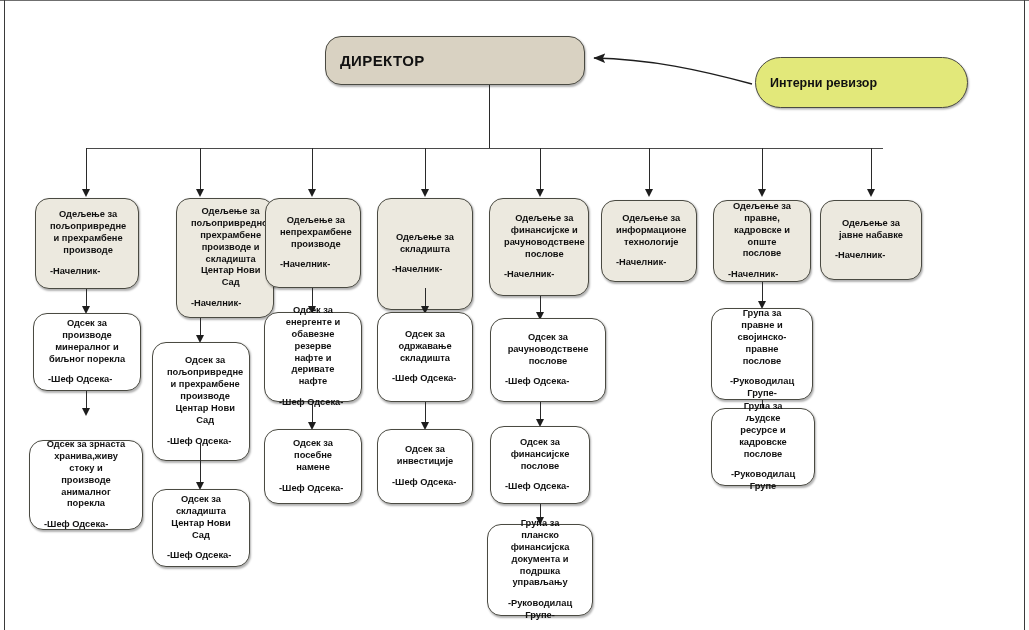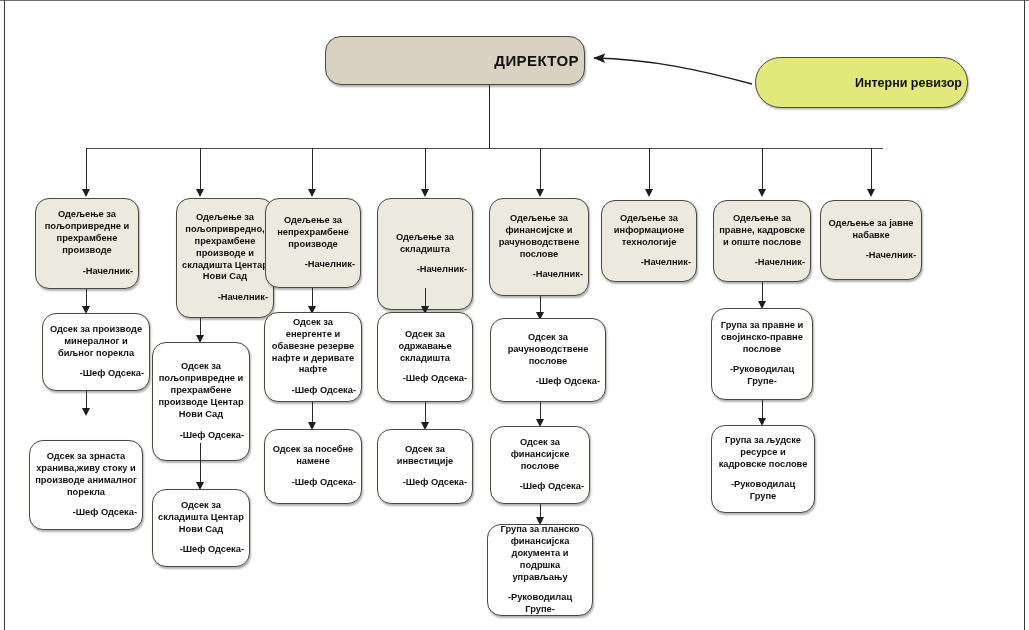--- a/index.html
+++ b/index.html
@@ -35,26 +35,26 @@
     background: #3a3a3a;
   }
 
   .node {
     position: absolute;
     box-sizing: border-box;
     border: 1.3px solid #4a4a42;
     border-radius: 14px;
     display: flex;
     flex-direction: column;
-    align-items: flex-end;
+    align-items: flex-start;
     justify-content: center;
     text-align: center;
     color: #111111;
     line-height: 1.28;
-    padding: 4px 5px;
+    padding: 4px 14px;
     box-shadow: 1px 1.5px 2px rgba(0,0,0,0.30);
   }
   .node .t1 { display:block; }
   .node .t2 { display:block; margin-top: 0.95em; }
 
   .lvl-dir {
     background: #d9d2c2;
     border-radius: 16px;
     font-size: 15px;
     font-weight: bold;
@@ -150,21 +150,21 @@
   <div class="vline" style="left:871px; top:148px; height:42px;"></div>
   <div class="arrowhead" style="left:867px; top:189px;"></div>
 
   <div class="node lvl-dept" style="left:35px; top:198px; width:104px; height:91px;">
     <span class="t1">Одељење за пољопривредне и прехрамбене производе</span>
     <span class="t2">-Начелник-</span>
   </div>
   <div class="vline" style="left:86px; top:289px; height:19px;"></div>
   <div class="arrowhead" style="left:82px; top:306px;"></div>
 
-  <div class="node lvl-sect" style="left:42px; top:313px; width:108px; height:78px;">
+  <div class="node lvl-sect" style="left:33px; top:313px; width:108px; height:78px;">
     <span class="t1">Одсек за производе минералног и биљног порекла</span>
     <span class="t2">-Шеф Одсека-</span>
   </div>
   <div class="vline" style="left:86px; top:391px; height:19px;"></div>
   <div class="arrowhead" style="left:82px; top:408px;"></div>
 
   <div class="node lvl-sect" style="left:29px; top:440px; width:114px; height:90px;">
     <span class="t1">Одсек за зрнаста хранива,живу стоку и производе анималног порекла</span>
     <span class="t2">-Шеф Одсека-</span>
   </div>
@@ -264,21 +264,21 @@
   <div class="vline" style="left:762px; top:282px; height:21px;"></div>
   <div class="arrowhead" style="left:758px; top:301px;"></div>
 
   <div class="node lvl-sect" style="left:711px; top:308px; width:102px; height:92px;">
     <span class="t1">Група за правне и својинско-правне послове</span>
     <span class="t2">-Руководилац Групе-</span>
   </div>
   <div class="vline" style="left:762px; top:400px; height:20px;"></div>
   <div class="arrowhead" style="left:758px; top:418px;"></div>
 
-  <div class="node lvl-sect" style="left:711px; top:425px; width:104px; height:88px;">
+  <div class="node lvl-sect" style="left:711px; top:408px; width:104px; height:78px;">
     <span class="t1">Група за  људске ресурсе и кадровске послове</span>
     <span class="t2">-Руководилац Групе</span>
   </div>
 
   <div class="node lvl-dept" style="left:820px; top:200px; width:102px; height:80px;">
     <span class="t1">Одељење за јавне набавке</span>
     <span class="t2">-Начелник-</span>
   </div>
 
 </div>

